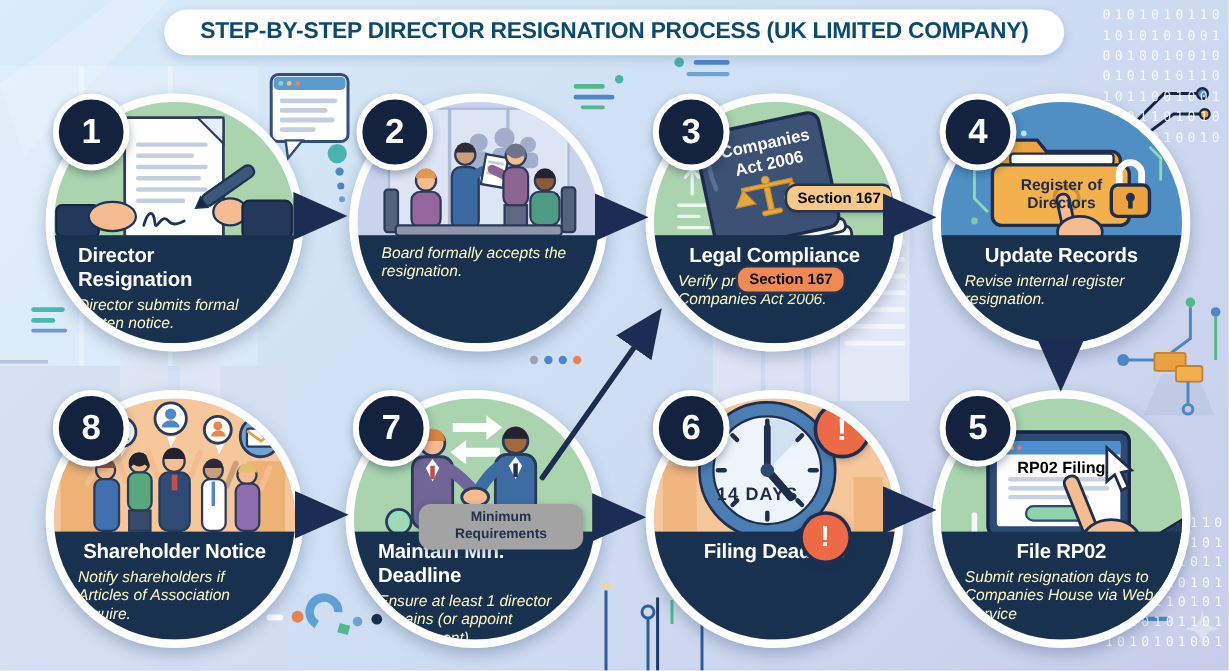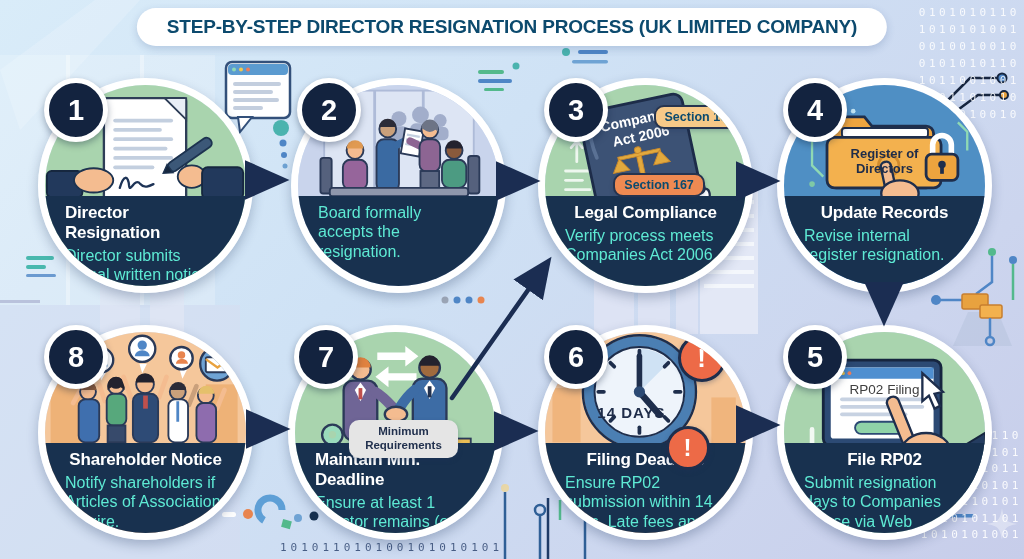--- a/index.html
+++ b/index.html
@@ -32,37 +32,37 @@
     box-shadow:0 5px 12px rgba(30,50,90,.28);
   }
   .illus{position:absolute;left:0;top:0;right:0;bottom:0;}
   .illus > svg{position:absolute;left:0;top:0;width:100%;height:100%;}
   .band{
     position:absolute;left:0;right:0;bottom:0;height:45%;background:#18314f;
     display:flex;flex-direction:column;align-items:center;z-index:2;
     padding:7px 20px 0 20px;box-sizing:border-box;text-align:left;
   }
   .t{color:#ffffff;font-weight:800;font-size:17px;letter-spacing:-0.2px;margin-bottom:3px;}
-  .d{color:#5eead4;font-size:16px;line-height:1.22;font-weight:500;}
+  .d{color:#fef9c3;font-size:13px;line-height:1.22;font-weight:500;font-style:italic;}
   .badge{
     position:absolute;left:6px;top:0px;width:54px;height:54px;border-radius:50%;
     background:#13233f;border:5px solid #ffffff;box-sizing:content-box;z-index:5;
     display:flex;align-items:center;justify-content:center;
     color:#ffffff;font-weight:800;font-size:29px;
     box-shadow:0 3px 7px rgba(10,25,55,.35);
   }
   .ov{position:absolute;z-index:3;text-align:center;white-space:pre-line;}
   .book-title{left:22%;top:13%;width:50%;transform:rotate(-12deg);color:#fff;font-weight:800;font-size:14px;line-height:1.2;}
-  .callout{padding:3px 9px;border:2.5px solid #26344f;border-radius:10px;font-weight:800;font-size:12.5px;color:#0c4a6e;white-space:nowrap;box-shadow:0 2px 4px rgba(30,50,90,.25);}
+  .callout{padding:3px 9px;border:2.5px solid #26344f;border-radius:10px;font-weight:800;font-size:12.5px;color:#000000;white-space:nowrap;box-shadow:0 2px 4px rgba(30,50,90,.25);margin-top:48px;}
   .callout-top{left:54%;top:10%;background:#f7c988;}
   .callout-bottom{left:34%;top:44%;background:#ef8a52;}
   .folder-label{left:26%;top:31%;width:48%;font-weight:800;font-size:13px;line-height:1.15;color:#1e2c49;}
-  .screen-label{left:25%;top:25%;width:50%;font-weight:400;font-size:13.5px;color:#404040;}
+  .screen-label{left:25%;top:25%;width:50%;font-weight:700;font-size:13.5px;color:#000000;}
   .clock-label{left:12%;top:36%;width:62%;font-weight:800;font-size:15px;letter-spacing:1px;color:#1e2c49;}
-  .tag{left:27%;top:44%;width:46%;background:#e5e5e5;border-radius:10px;padding:5px 8px;font-weight:700;font-size:11.5px;line-height:1.2;color:#22314e;box-shadow:0 2px 5px rgba(30,50,90,.3);}
+  .tag{left:27%;top:44%;width:46%;background:#a3a3a3;border-radius:10px;padding:5px 22px;font-weight:700;font-size:11.5px;line-height:1.2;color:#22314e;box-shadow:0 2px 5px rgba(30,50,90,.3);}
   .alert-badge{
     border-radius:50%;background:#ed6a47;border:3px solid #1e2e4c;box-sizing:border-box;
     display:flex;align-items:center;justify-content:center;color:#fff;font-weight:800;
     box-shadow:0 2px 5px rgba(30,50,90,.3);
   }
   .alert-1{left:66%;top:1%;width:48px;height:48px;font-size:26px;}
   .alert-2{left:60%;top:47%;width:44px;height:44px;font-size:24px;}
 </style>
 </head>
 <body>
@@ -189,21 +189,20 @@
 1011001001
 0101101010
 1001010010</div>
   <div class="binary binary-br">1011010110
 0101101101
 1011001011
 0110110101
 1010110101
 0010101101
 1010101001</div>
-  <div class="binary binary-bc">101011010100101010101</div>
 
   <div class="title-pill"><span>STEP-BY-STEP DIRECTOR RESIGNATION PROCESS (UK LIMITED COMPANY)</span></div>
 
   <div class="step" style="left:38px;top:78px">
     <div class="disc">
       <div class="illus" style="background:#a9d4ae">
         <svg viewBox="0 0 215 215">
           <rect x="63" y="14" width="88" height="120" rx="3" fill="#ffffff" stroke="#2e3e57" stroke-width="2.5"></rect>
           <path d="M128 14 h23 v23 z" fill="#e8eef6" stroke="#2e3e57" stroke-width="2"></path>
           <g fill="#c3cfdf">
@@ -507,21 +506,20 @@
           <line x1="101" y1="64" x2="101" y2="26" stroke="#1e2e4c" stroke-width="6" stroke-linecap="round"></line>
           <line x1="101" y1="64" x2="122" y2="88" stroke="#1e2e4c" stroke-width="7" stroke-linecap="round"></line>
           <circle cx="101" cy="64" r="6" fill="#2c4a74"></circle>
         </svg>
         <div class="ov clock-label">14 DAYS</div>
         <div class="ov alert-badge alert-1"><span>!</span></div>
         <div class="ov alert-badge alert-2"><span>!</span></div>
       </div>
       <div class="band">
         <div class="t">Filing Deadline</div>
-        <div class="d">Ensure RP02 submission within 14 days. Late fees apply (£150+)</div>
       </div>
     </div>
     <div class="badge">
         <span>6</span>
       </div>
   </div>
 
   <div class="step" style="left:777px;top:325px">
     <div class="disc">
       <div class="illus" style="background:#a9d4ae">

